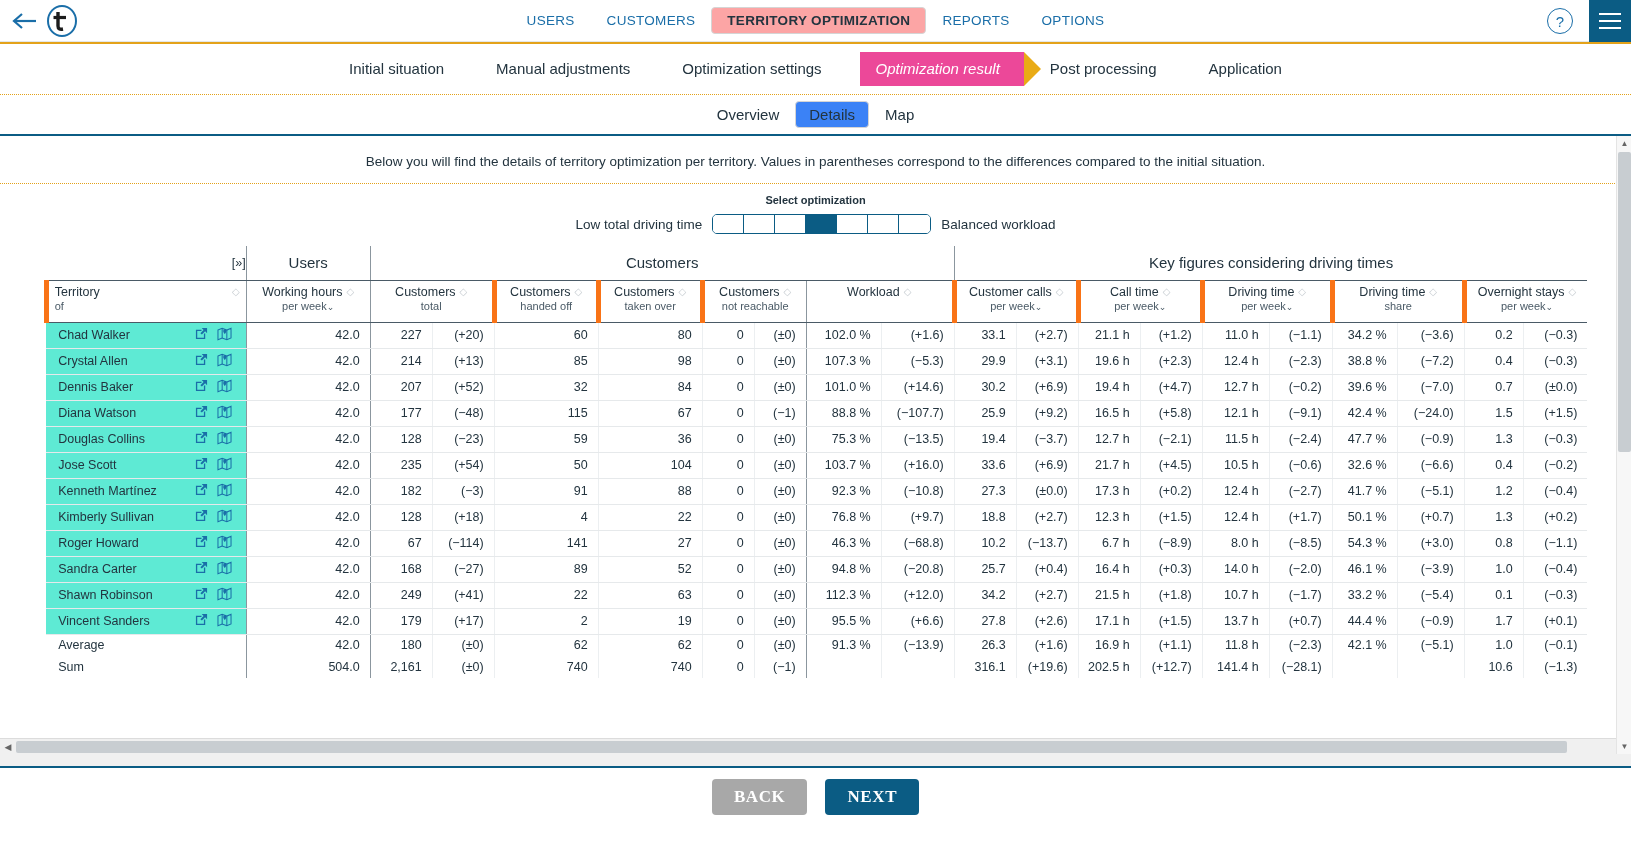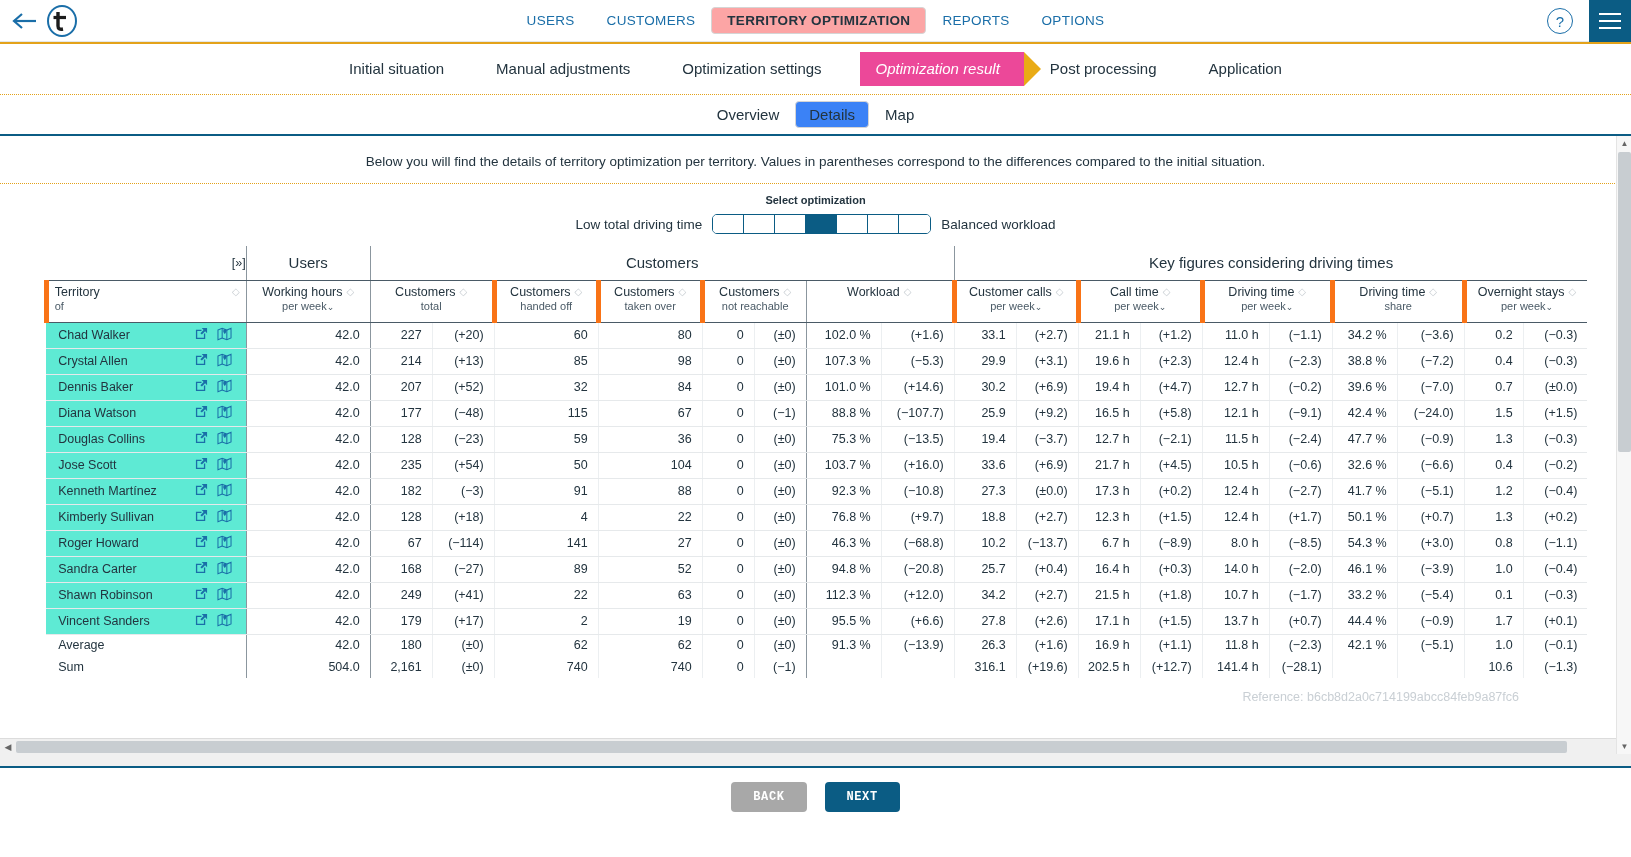--- a/index.html
+++ b/index.html
@@ -304,27 +304,27 @@
   }
   .footer-btns {
     height: 57px;
     display:flex; align-items:center; justify-content:center; gap: 18px;
     background: #fff;
   }
   .btn {
     min-width: 70px;
     padding: 8px 22px;
     border-radius: 4px;
-    font-size: 12px;
+    font-size: 17px;
     font-weight: bold;
     letter-spacing: .6px;
     color: #fff;
     border: none;
     cursor: pointer;
-    font-family: Liberation Mono, monospace;
+    font-family: Liberation Serif, serif;
   }
   .btn-back { background: #a8a8a8; }
   .btn-next { background: #0b5c84; }
 </style>
 </head>
 <body>
 
 <div class="topbar">
   <div class="back-arrow">
     <svg width="26" height="20" viewBox="0 0 26 20">
@@ -1001,21 +1001,20 @@
             <td class="num">141.4 h</td>
             <td class="delta">(−28.1)</td>
             <td class="num"></td>
             <td class="delta"></td>
             <td class="num">10.6</td>
             <td class="delta">(−1.3)</td>
           </tr>
         </tfoot>
     </table>
 
-    <div class="reference">Reference: b6cb8d2a0c714199abcc84feb9a87fc6</div>
   </div>
 
   <div class="hscroll">
     <div class="hs-arrow">◀</div>
     <div class="hs-track">
       <div class="hs-thumb"></div>
     </div>
     <div class="hs-arrow">▶</div>
   </div>
 

